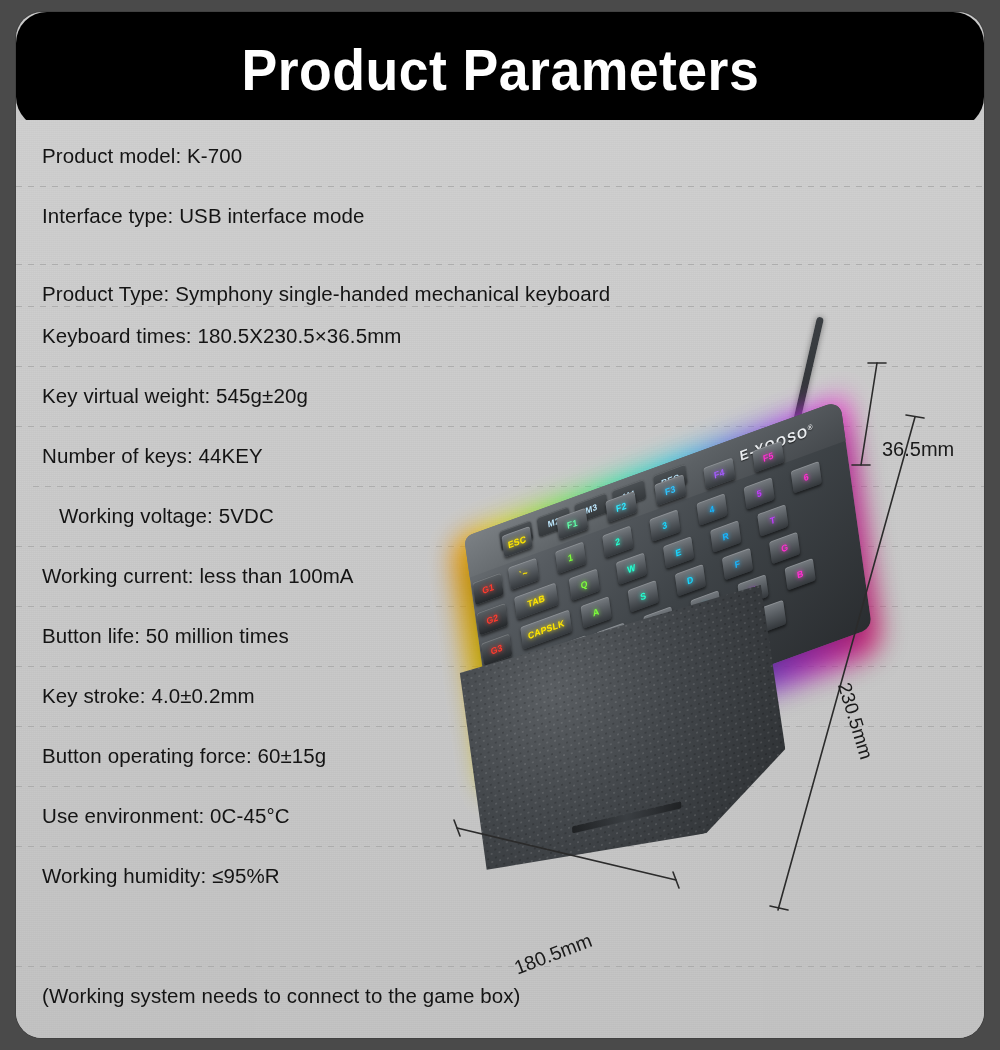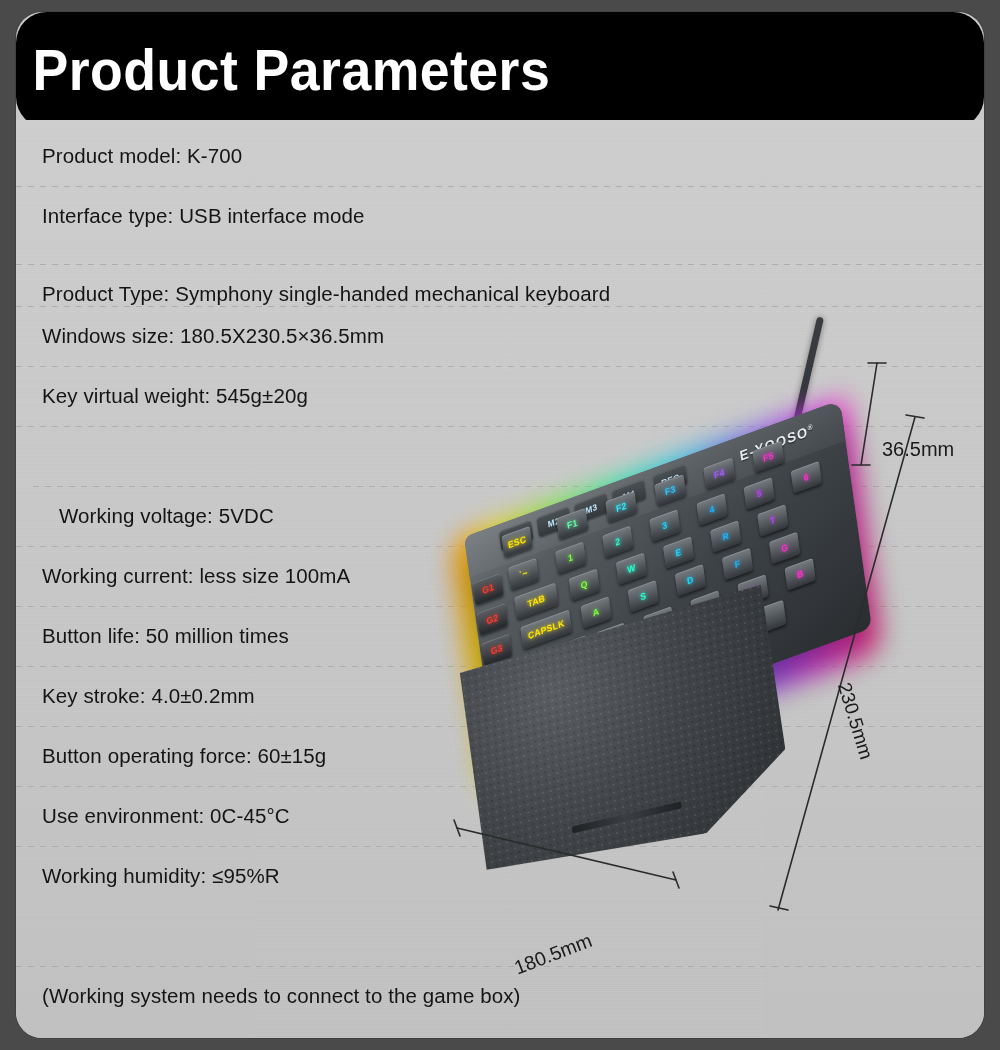--- a/index.html
+++ b/index.html
@@ -24,21 +24,21 @@
     border-radius:26px;
     overflow:hidden;
     background:#c9c9c9;
     box-shadow:0 0 0 1px rgba(0,0,0,.12);
   }
   
   .header{
     position:absolute;left:0;top:0;
     width:100%;height:116px;
     background:#000;
-    display:flex;align-items:center;border-radius:31px;
+    display:flex;align-items:center;justify-content:center;border-radius:31px;
   }
   .header-title{
     color:#fff;
     font-size:57px;
     font-weight:bold;
     letter-spacing:.5px;
     transform:scaleX(.94);
     white-space:nowrap;
     font-family:"Liberation Sans","DejaVu Sans",sans-serif;
   }
@@ -321,36 +321,37 @@
           <div class="row" style="top: 66px;">
             <div class="sep"></div>
             <div class="row-text">Interface type: USB interface mode</div>
           </div>
           <div class="row" style="top: 144px;">
             <div class="sep"></div>
             <div class="row-text">Product Type: Symphony single-handed mechanical keyboard</div>
           </div>
           <div class="row" style="top: 186px;">
             <div class="sep"></div>
-            <div class="row-text">Windows size: 180.5X230.5×36.5mm</div>
+            <div class="row-text">Keyboard times: 180.5X230.5×36.5mm</div>
           </div>
           <div class="row" style="top: 246px;">
             <div class="sep"></div>
             <div class="row-text">Key virtual weight: 545g±20g</div>
           </div>
           <div class="row" style="top: 306px;">
             <div class="sep"></div>
+            <div class="row-text">Number of keys: 44KEY</div>
           </div>
           <div class="row" style="top: 366px; margin-left: 17px;">
             <div class="sep"></div>
             <div class="row-text">Working voltage: 5VDC</div>
           </div>
           <div class="row" style="top: 426px;">
             <div class="sep"></div>
-            <div class="row-text">Working current: less size 100mA</div>
+            <div class="row-text">Working current: less than 100mA</div>
           </div>
           <div class="row" style="top: 486px;">
             <div class="sep"></div>
             <div class="row-text">Button life: 50 million times</div>
           </div>
           <div class="row" style="top: 546px;">
             <div class="sep"></div>
             <div class="row-text">Key stroke: 4.0±0.2mm</div>
           </div>
           <div class="row" style="top: 606px;">

